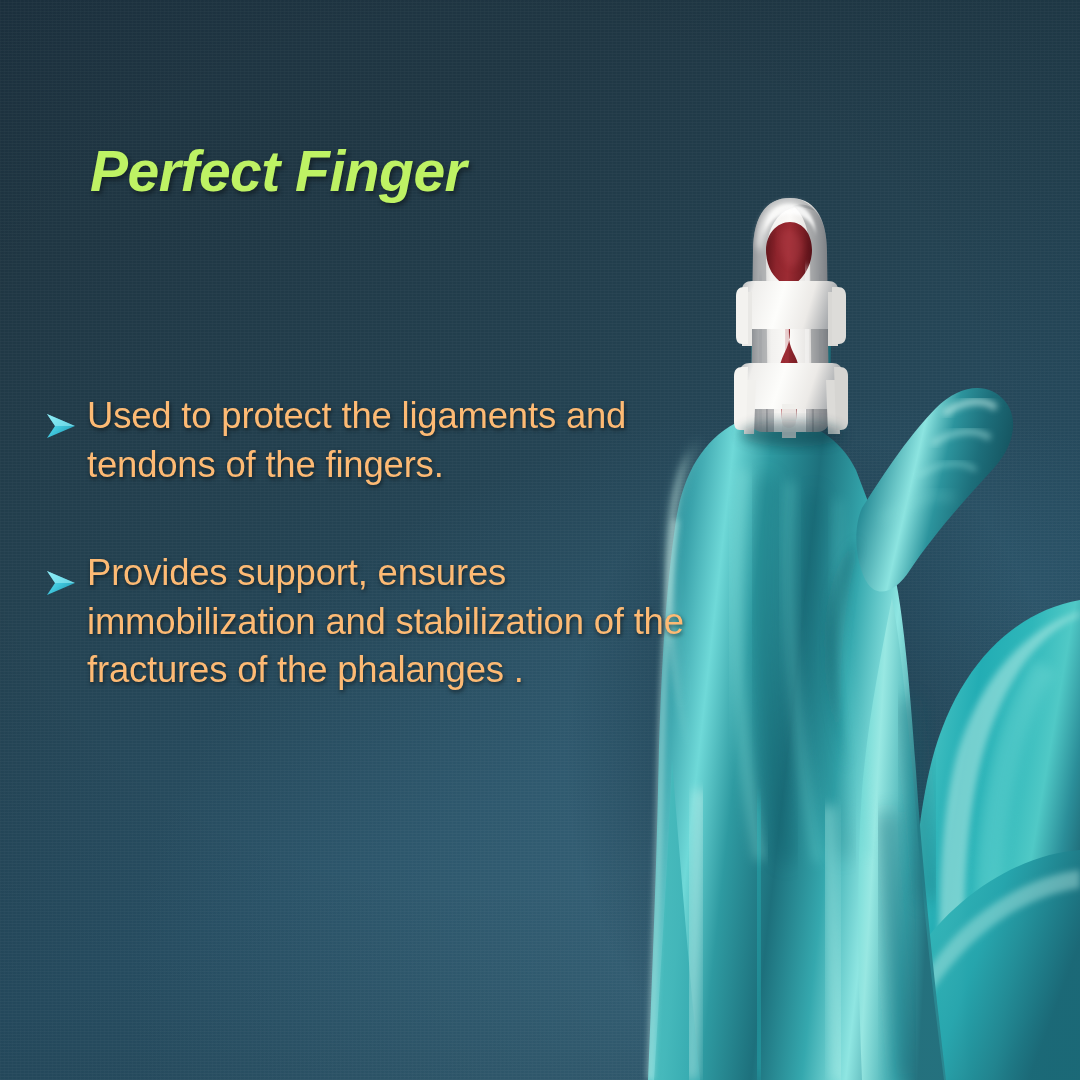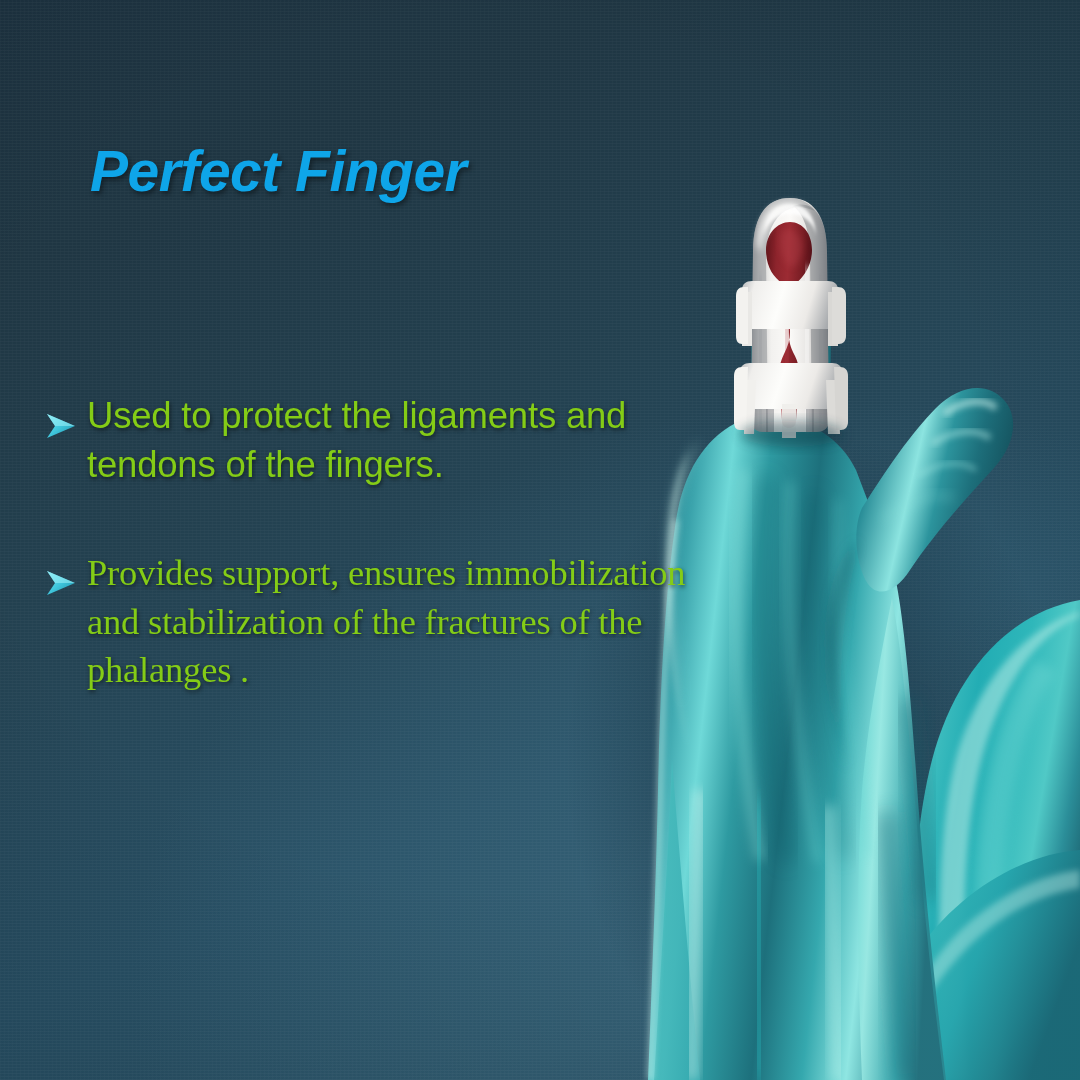--- a/index.html
+++ b/index.html
@@ -53,43 +53,43 @@
   .headline {
     position: absolute;
     left: 90px;
     top: 96px;
     width: 620px;
     font-size: 57px;
     font-weight: bold;
     font-style: italic;
     line-height: 1.33;
     letter-spacing: -0.5px;
-    color: #0ea5e9;
+    color: #bef264;
     text-shadow: 2px 3px 5px rgba(0,0,0,0.42);
   }
   .headline .hl-line { display: block; white-space: nowrap; }
 
   .bullets {
     position: absolute;
     left: 46px;
     top: 392px;
     width: 680px;
   }
   .bullet {
     position: relative;
     display: block;
     padding-left: 41px;
     margin-bottom: 60px;
-    color: #84cc16;
+    color: #fdba74;
     font-size: 36.5px;
     line-height: 1.33;
     letter-spacing: -0.2px;
     text-shadow: 1px 2px 4px rgba(0,0,0,0.55);
   }
-  .bullet:last-child { margin-bottom: 16px; font-family: Liberation Serif, serif; }
+  .bullet:last-child { margin-bottom: 16px; }
   .bullet-icon {
     position: absolute;
     left: 0;
     top: 11px;
     width: 30px;
     height: 26px;
     display: block;
   }
   .bullet-text { display: block; }
 

